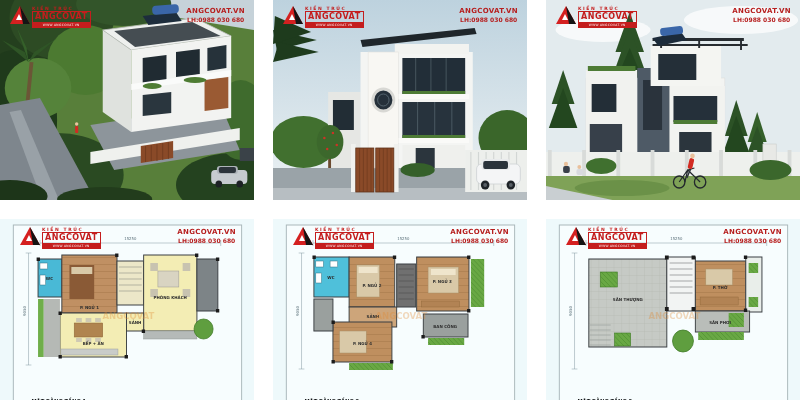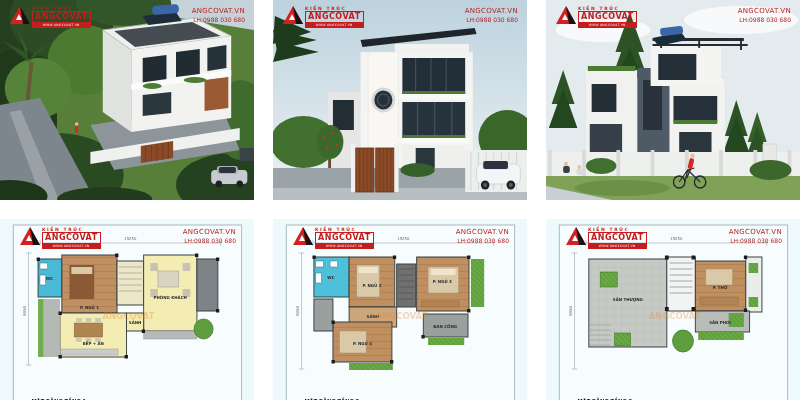--- a/index.html
+++ b/index.html
@@ -6,21 +6,21 @@
   .montage{width:800px;height:400px;display:grid;grid-template-columns:1fr 1fr 1fr;grid-template-rows:200px 200px;gap:19px;background:#fff;overflow:hidden;}
   .panel{position:relative;overflow:hidden;}
   .panel svg.scene{position:absolute;inset:0;width:100%;height:100%;display:block;}
   
   .logo{position:absolute;top:6px;left:10px;display:flex;gap:2px;align-items:flex-start;z-index:5;}
   .logo-col{display:flex;flex-direction:column;align-items:stretch;}
   .logo-kien{font-size:4.5px;font-weight:bold;color:#c41d1d;letter-spacing:1.6px;line-height:1.2;}
   .logo-name{font-size:8px;font-weight:800;color:#c41d1d;line-height:1.15;border:1px solid #c41d1d;padding:0 2px;letter-spacing:.5px;}
   .logo-strip{background:#c41d1d;color:#fff;font-size:3px;letter-spacing:.4px;text-align:center;padding:0.5px 1px;line-height:1.3;margin-top:0.5px;}
   
-  .contact{position:absolute;top:7px;right:9px;text-align:right;color:#b71f1f;font-weight:normal;z-index:5;line-height:1.25;}
+  .contact{position:absolute;top:7px;right:9px;text-align:center;color:#b71f1f;font-weight:bold;z-index:5;line-height:1.25;}
   .contact-site{font-size:7px;letter-spacing:.3px;}
   .contact-phone{font-size:6px;}
   .plan-panel{background:#eef9fb;}
   .r1{background:#4f7436;} .r2{background:#c9d8e2;} .r3{background:#e3ebee;}
 </style>
 </head>
 <body>
 
 <div class="montage">
 

